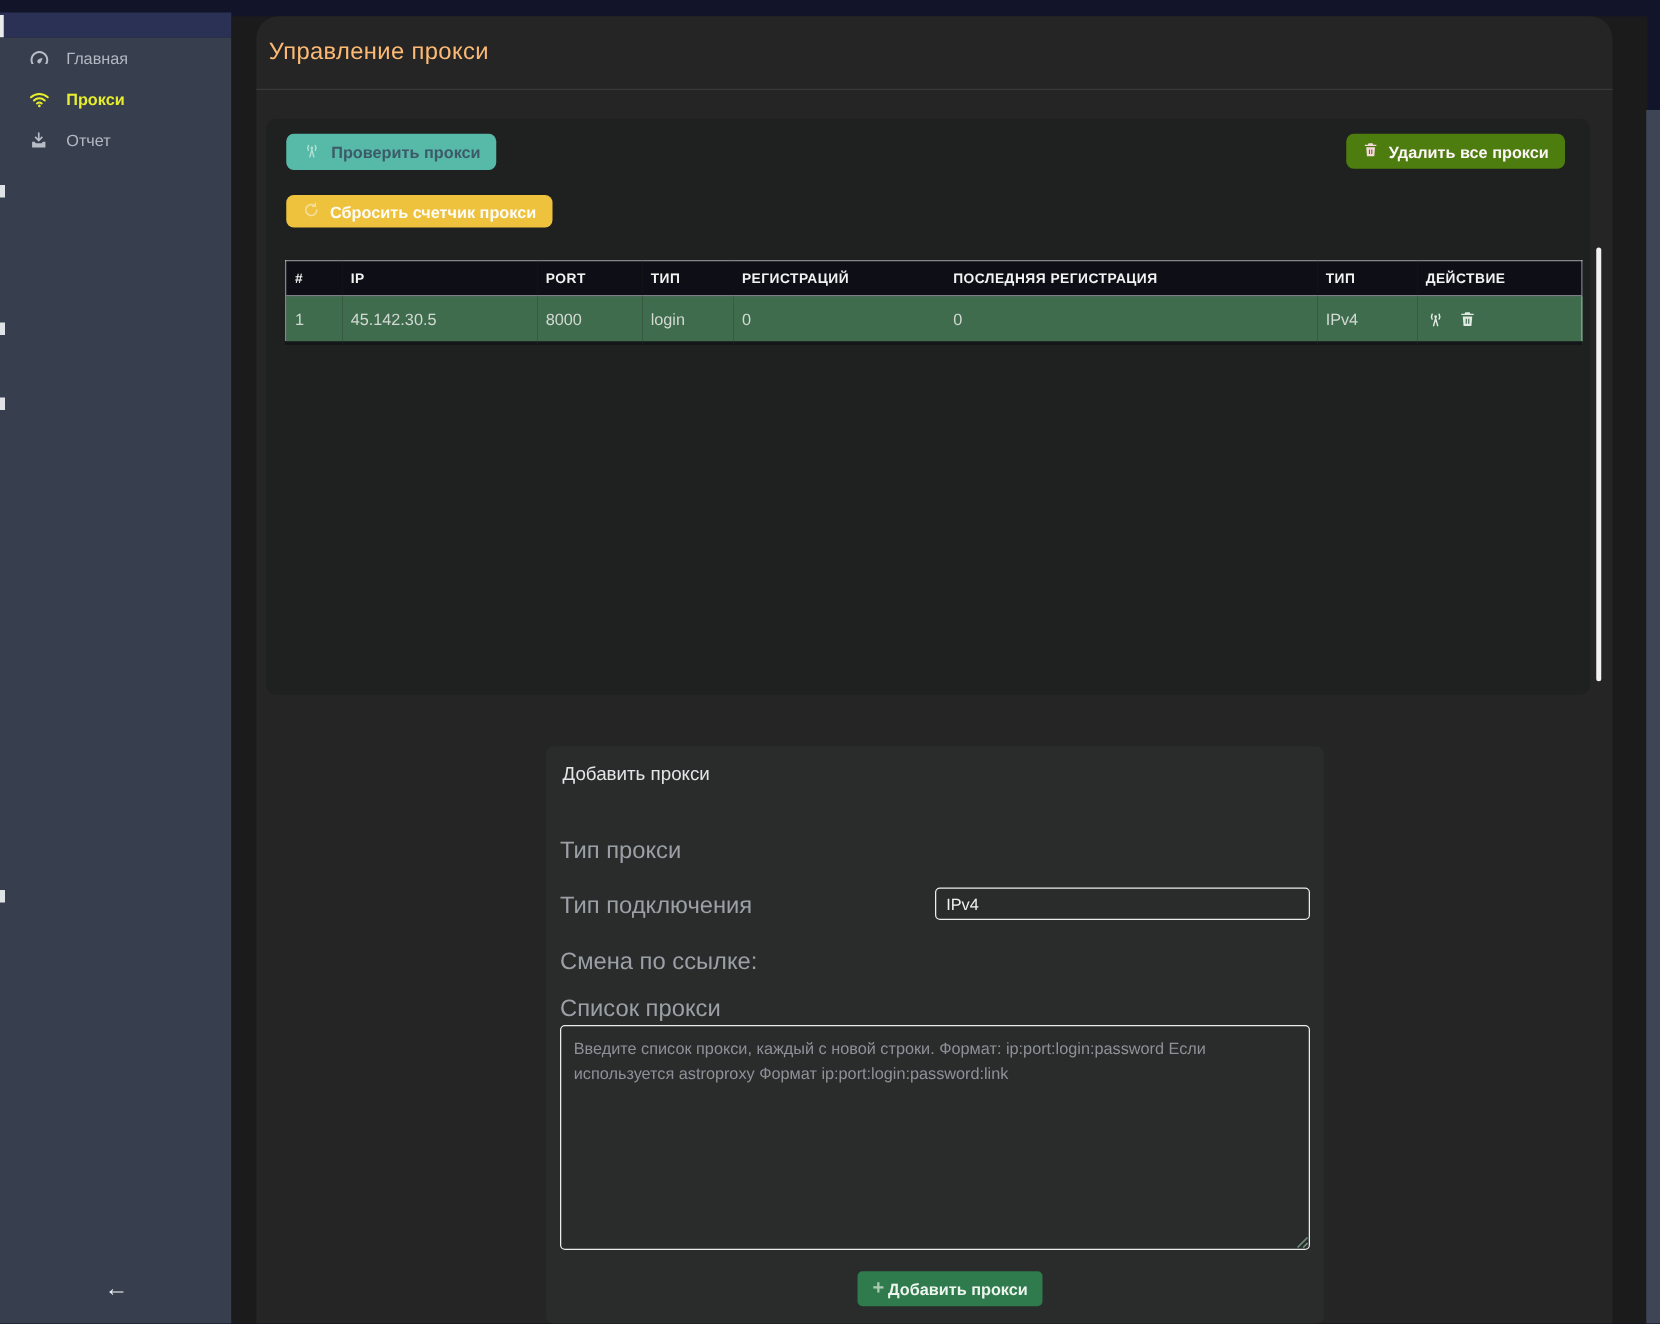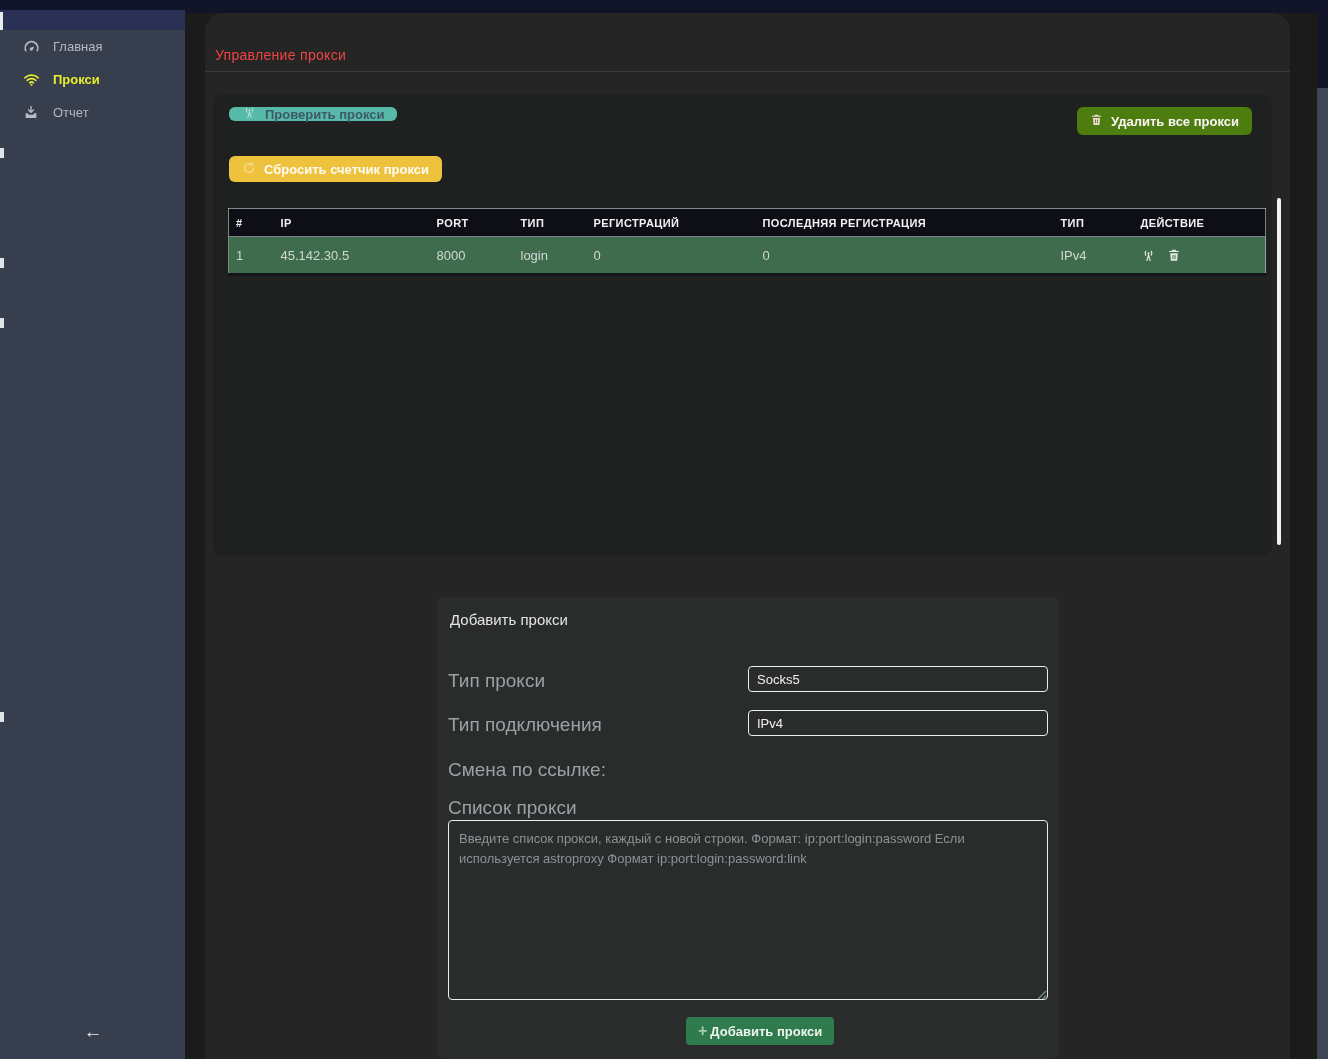--- a/index.html
+++ b/index.html
@@ -18,28 +18,28 @@
   .nav-item { position:absolute; left:0; width:185px; height:26px; display:flex; align-items:center; padding-left:23px; gap:13px; color:#b3b9c3; font-size:13px; cursor:pointer; }
   .nav-item .nav-ico { width:17px; height:17px; display:inline-flex; color:#b7bdc6; }
   .nav-item.active { color:#e7ee2e; font-weight:bold; }
   .nav-item.active .nav-ico { color:#e7ee2e; }
   .collapse-arrow { position:absolute; left:70px; top:991px; width:46px; text-align:center; color:#edf0f2; font-size:19px; font-weight:bold; cursor:pointer; }
 
   .edge-tick { position:absolute; left:0; width:4px; height:10px; background:#dfe3e6; }
 
   
   .panel { position:absolute; left:205px; top:13px; width:1085px; height:1046px; background:#252525; border-radius:18px 18px 0 0; }
-  .page-title { position:absolute; left:10px; top:34px; font-size:14px; color:#ef4444; letter-spacing:.3px; }
+  .page-title { position:absolute; left:10px; top:18px; font-size:19px; color:#fdba74; letter-spacing:.3px; }
   .title-divider { position:absolute; left:0; top:58px; width:1085px; height:1px; background:#3a3a3a; }
 
   
   .card { position:absolute; left:8px; top:82px; width:1059px; height:461px; background:#1f2020; border-radius:8px; }
   .btn { position:absolute; display:inline-flex; align-items:center; gap:8px; border:none; border-radius:6px; font-family:"Liberation Sans",sans-serif; font-size:13px; font-weight:bold; padding:0 13px; cursor:pointer; }
   .btn svg { flex:0 0 auto; }
-  .btn-check { left:16px; top:12px; height:14px; background:#57b9a8; color:#3c5a68; }
+  .btn-check { left:16px; top:12px; height:29px; background:#57b9a8; color:#3c5a68; }
   .btn-check .ico { color:#aee0d5; }
   .btn-buy { left:169px; top:12px; height:29px; background:#2d7a50; color:#d9eee2; }
   .btn-buy .ico { color:#8fd8c4; }
   .btn-delete { left:864px; top:12px; height:28px; background:#4d7c0f; color:#fdf6f6; }
   .btn-delete .ico { color:#f6dada; }
   .btn-reset { left:16px; top:61px; height:26px; background:#eec23d; color:#fefcf6; font-weight:bold;text-align:right; }
   .btn-reset .ico { color:#f7dd9d; }
 
   table.proxy-table { position:absolute; left:15px; top:113px; width:1037px; border-collapse:collapse; table-layout:fixed; border:1px solid rgba(214,219,224,.55); }
   .proxy-table col.c1{width:45px}.proxy-table col.c2{width:156px}.proxy-table col.c3{width:84px}.proxy-table col.c4{width:73px}.proxy-table col.c5{width:169px}.proxy-table col.c6{width:298px}.proxy-table col.c7{width:80px}.proxy-table col.c8{width:132px}
@@ -158,21 +158,20 @@
             </td>
           </tr>
         </tbody>
       </table>
     </div>
 
     <div class="form-card">
       <div class="form-title">Добавить прокси</div>
 
       <label class="f-label" style="top:73px">Тип прокси</label>
-      <input class="f-input" style="top: 69px;" readonly="" value="Socks5">
 
       <label class="f-label" style="top:117px">Тип подключения</label>
       <input class="f-input" style="top: 113px;" readonly="" value="IPv4">
 
       <label class="f-label" style="top:162px">Смена по ссылке:</label>
 
       <label class="f-label" style="top:200px">Список прокси</label>
       <textarea class="f-textarea" placeholder="Введите список прокси, каждый с новой строки. Формат: ip:port:login:password Если используется astroproxy Формат ip:port:login:password:link" style=""></textarea>
       <span class="ta-grip">
         <svg width="12" height="12" viewBox="0 0 12 12" stroke="#6f8f7a" stroke-width="1.4">

